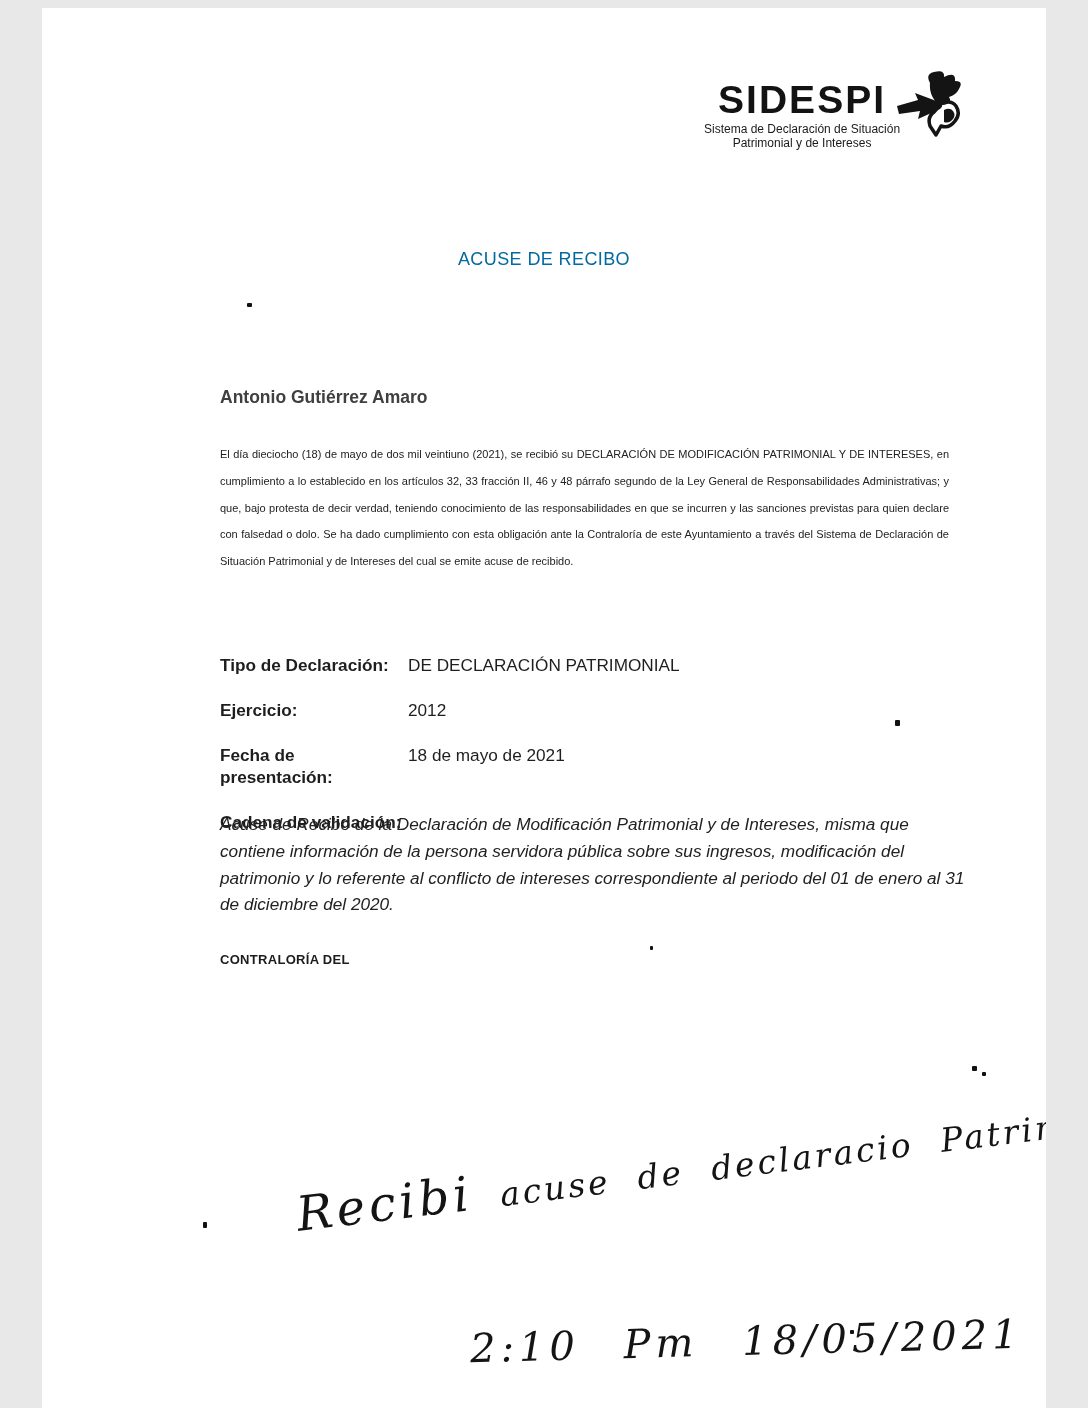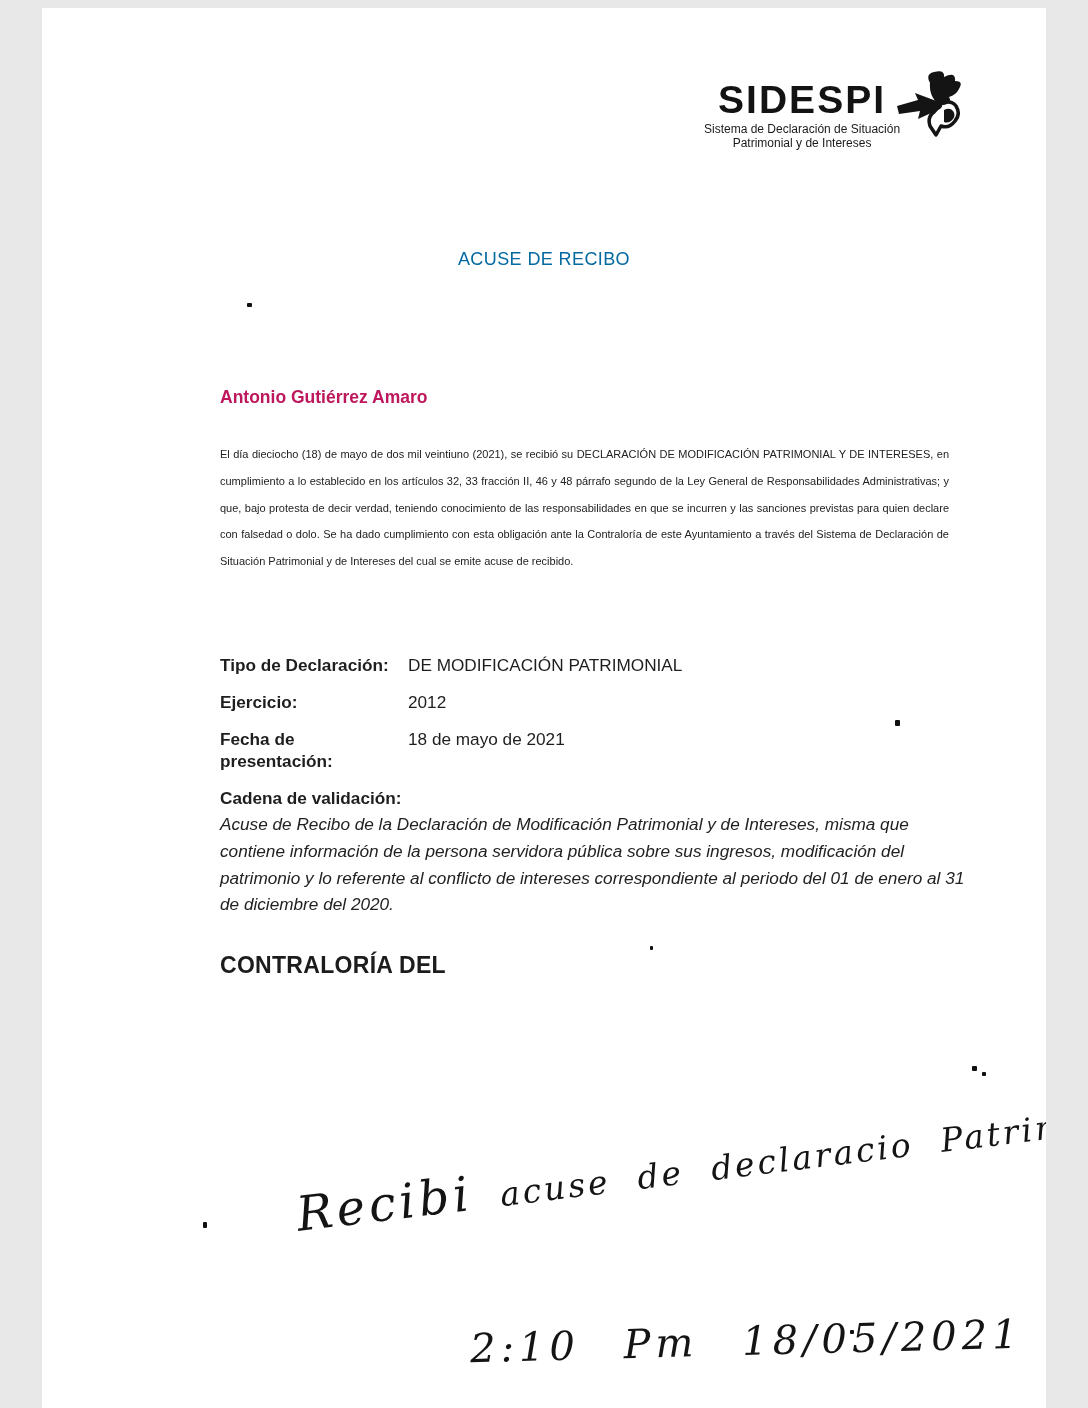--- a/index.html
+++ b/index.html
@@ -48,52 +48,52 @@
     text-align: center;
     font-size: 18px;
     line-height: 27px;
     letter-spacing: 0.4px;
     color: #0369a1;
   }
   .recipient {
     left: 178px; top: 379px;
     font-size: 17.5px;
     font-weight: bold;
-    color: #be185d;
+    color: #404040;
   }
   .body-par {
     left: 178px; top: 433px;
     width: 729px;
     font-size: 11px;
     line-height: 26.8px;
     text-align: justify;
     color: #222;
   }
   .fields {
     left: 178px; top: 646px;
     width: 740px;
     display: grid;
     grid-template-columns: 188px 1fr;
-    row-gap: 15px;
+    row-gap: 23px;
     font-size: 17.2px;
     line-height: 22px;
     color: #1e1e1e;
   }
   .field-label { font-weight: bold; }
   .acuse-par {
     left: 178px; top: 803px;
     width: 745px;
     font-size: 17.2px;
     line-height: 26.8px;
     color: #222;
     font-style: italic;
   }
   .issuer {
     left: 178px; top: 944px;
-    font-size: 23px;
+    font-size: 13px;
     font-weight: bold;
     letter-spacing: 0.3px;
     color: #1c1c1c;
   }
 
   
   .hw {
     font-family: "DejaVu Serif", serif;
     font-style: italic;
     color: #141414;
@@ -145,21 +145,21 @@
   <div class="abs title-block">
     <div>ACUSE DE RECIBO</div>
   </div>
 
   <div class="abs recipient">Antonio Gutiérrez Amaro</div>
 
   <div class="abs body-par">El día dieciocho (18) de mayo de dos mil veintiuno (2021), se recibió su DECLARACIÓN DE MODIFICACIÓN PATRIMONIAL Y DE INTERESES, en cumplimiento a lo establecido en los artículos 32, 33 fracción II, 46 y 48 párrafo segundo de la Ley General de Responsabilidades Administrativas; y que, bajo protesta de decir verdad, teniendo conocimiento de las responsabilidades en que se incurren y las sanciones previstas para quien declare con falsedad o dolo. Se ha dado cumplimiento con esta obligación ante la Contraloría de este Ayuntamiento a través del Sistema de Declaración de Situación Patrimonial y de Intereses del cual se emite acuse de recibido.</div>
 
   <div class="abs fields">
     <div class="field-label">Tipo de Declaración:</div>
-    <div class="field-value">DE MODIFICACIÓN PATRIMONIAL</div>
+    <div class="field-value">DE DECLARACIÓN PATRIMONIAL</div>
     <div class="field-label">Ejercicio:</div>
     <div class="field-value">2012</div>
     <div class="field-label">Fecha de presentación:</div>
     <div class="field-value">18 de mayo de 2021</div>
     <div class="field-label">Cadena de validación:</div>
     <div class="field-value"></div>
   </div>
 
   <div class="abs acuse-par">Acuse de Recibo de la Declaración de Modificación Patrimonial y de Intereses, misma que contiene información de la persona servidora pública sobre sus ingresos, modificación del patrimonio y lo referente al conflicto de intereses correspondiente al periodo del 01 de enero al 31 de diciembre del 2020.</div>
 

